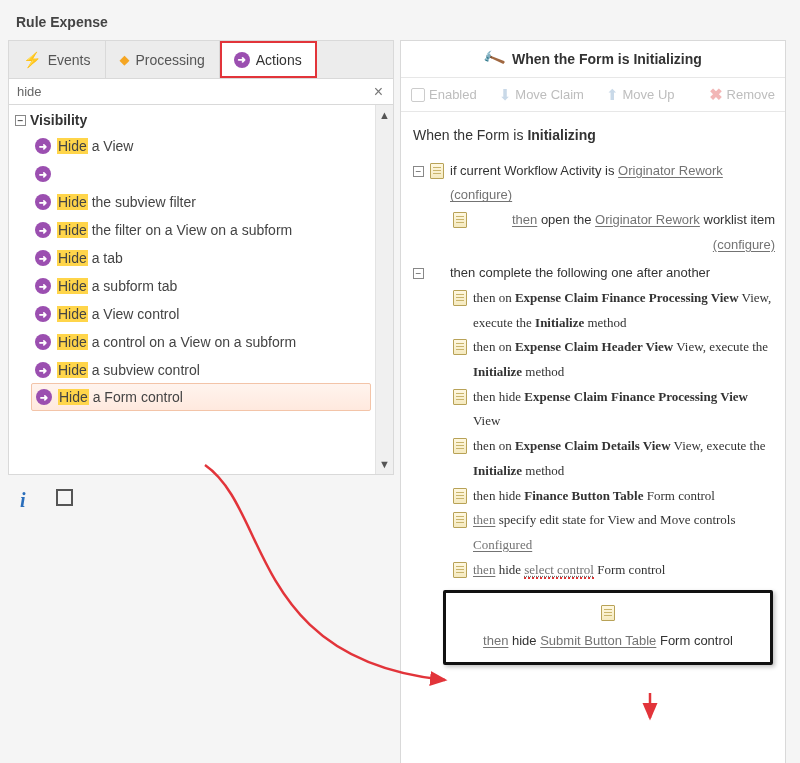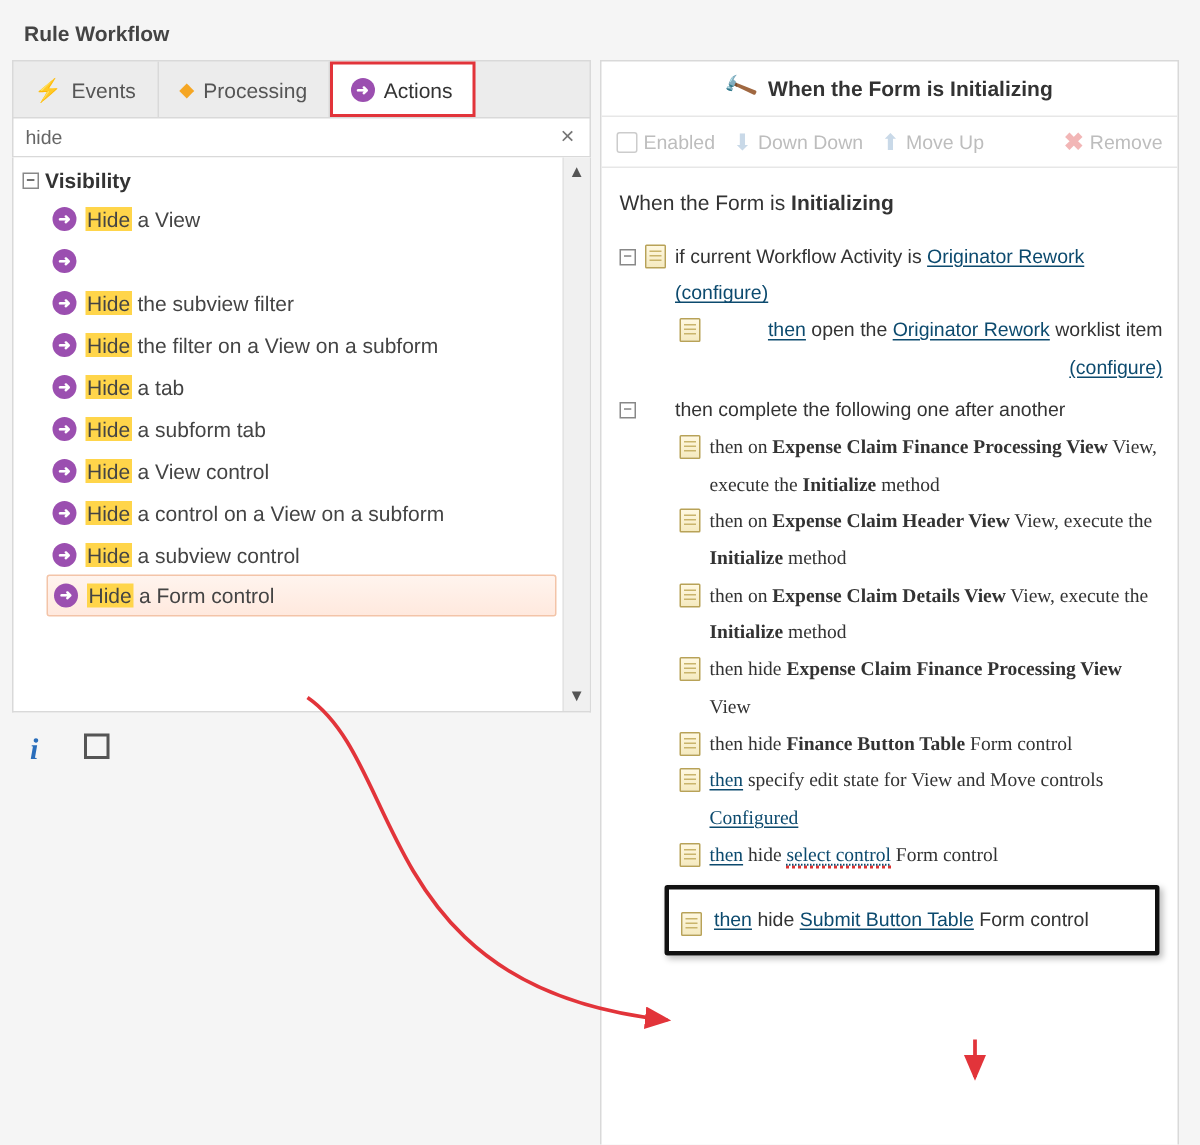--- a/index.html
+++ b/index.html
@@ -123,21 +123,21 @@
   .info-i { font-family: Georgia, serif; font-style:italic; color:#2a6ebb; font-weight:bold;}
   .sq { width:17px; height:17px; border:2px solid #555; display:inline-block;}
   
   .right-header {
     height:37px; display:flex; align-items:center; justify-content:center;
     gap:8px; border-bottom:1px solid #e7e7e7;
     font-weight:600; font-size:14px; color:#333;
   }
   .hammer { color:#c17d2d; font-size:16px; transform:rotate(-25deg); display:inline-block;}
   .right-toolbar {
-    height:34px; display:flex; align-items:center; gap:12px;
+    height:34px; display:flex; align-items:center; gap:22px;
     padding: 0 10px; border-bottom:1px solid #e7e7e7;
     color:#bdbdbd; font-size:13px;
   }
   .right-toolbar .tb-item { display:flex; align-items:center; gap:4px;}
   .tb-check { width:14px; height:14px; border:1px solid #ccc; border-radius:2px; background:#fff;}
   .tb-down, .tb-up { color:#c9d9e8; font-size:15px;}
   .tb-x { color:#f2b6b6; font-size:16px; font-weight:bold;}
   .rule-body {
     padding: 10px 10px 10px 12px;
     font-size:13px; line-height:1.9; color:#333;
@@ -150,49 +150,49 @@
   .rrow .minus-box { margin-top:7px; flex-shrink:0;}
   .doc-icon {
     width:14px; height:16px; border:1px solid #b8a257; background:linear-gradient(#fff8e0,#f5eac0);
     border-radius:1px; margin-top:4px; flex-shrink:0; position:relative;
   }
   .doc-icon::after{
     content:""; position:absolute; left:2px; right:2px; top:3px; height:1px; background:#c9b46b;
     box-shadow: 0 3px 0 #c9b46b, 0 6px 0 #c9b46b;
   }
   .rtext { flex:1; }
-  .link { color:#0c4a6e; text-decoration:underline; text-underline-offset:2px; cursor:pointer;}
+  .link { color:#737373; text-decoration:underline; text-underline-offset:2px; cursor:pointer;}
   .link-dashed { text-decoration-style: dotted; }
   .bold { font-weight:600;margin-top:20px; }
   .indent2 { padding-left: 40px; font-family: Liberation Serif, serif; }
   .indent3 { padding-left: 40px; text-align: right; }
   
   .overlay {
     position:absolute; left:0; top:0; width:800px; height:763px;
     pointer-events:none;
   }
   
   .final-row-box {
     border:3px solid #111;
     border-radius:2px;
     padding:8px 8px;
     margin: 8px 2px 2px 30px;
     box-shadow: 2px 2px 4px rgba(0,0,0,0.25);
-    display:flex; align-items:center; gap:8px;
+    display:flex; align-items:center; gap:8px;flex-direction:column;
   }
   
   .red-dotted {
     border-bottom: 2px dotted #d33;
   }
 </style>
 </head>
 <body>
 
 <div class="container">
-  <div class="title">Rule Workflow</div>
+  <div class="title">Rule Expense</div>
   <div class="main">
 
     <div class="left-col">
       <div class="tabs">
         <div class="tab">
           <span class="bolt">⚡</span>
           <span>Events</span>
         </div>
         <div class="tab">
           <span class="diamond">◆</span>
@@ -272,21 +272,21 @@
         <span class="hammer">🔨</span>
         <span>When the Form is Initializing</span>
       </div>
       <div class="right-toolbar">
         <div class="tb-item">
           <span class="tb-check"></span>
           <span>Enabled</span>
         </div>
         <div class="tb-item">
           <span class="tb-down">⬇</span>
-          <span>Down Down</span>
+          <span>Move Claim</span>
         </div>
         <div class="tb-item">
           <span class="tb-up">⬆</span>
           <span>Move Up</span>
         </div>
         <div class="tb-item" style="margin-left:auto">
           <span class="tb-x">✖</span>
           <span>Remove</span>
         </div>
       </div>
@@ -322,25 +322,25 @@
           <div class="rrow">
             <span class="doc-icon"></span>
             <span class="rtext"><span>then on </span><span class="bold">Expense Claim Finance Processing View</span><span> View, execute the </span><span class="bold">Initialize</span><span> method</span></span>
           </div>
           <div class="rrow">
             <span class="doc-icon"></span>
             <span class="rtext"><span>then on </span><span class="bold">Expense Claim Header View</span><span> View, execute the </span><span class="bold">Initialize</span><span> method</span></span>
           </div>
           <div class="rrow">
             <span class="doc-icon"></span>
+            <span class="rtext"><span>then hide </span><span class="bold">Expense Claim Finance Processing View</span><span> View</span></span>
+          </div>
+          <div class="rrow">
+            <span class="doc-icon"></span>
             <span class="rtext"><span>then on </span><span class="bold">Expense Claim Details View</span><span> View, execute the </span><span class="bold">Initialize</span><span> method</span></span>
-          </div>
-          <div class="rrow">
-            <span class="doc-icon"></span>
-            <span class="rtext"><span>then hide </span><span class="bold">Expense Claim Finance Processing View</span><span> View</span></span>
           </div>
           <div class="rrow">
             <span class="doc-icon"></span>
             <span class="rtext"><span>then hide </span><span class="bold">Finance Button Table</span><span> Form control</span></span>
           </div>
           <div class="rrow">
             <span class="doc-icon"></span>
             <span class="rtext"><span class="link">then</span><span> specify edit state for View and Move controls </span><span class="link">Configured</span></span>
           </div>
           <div class="rrow">

